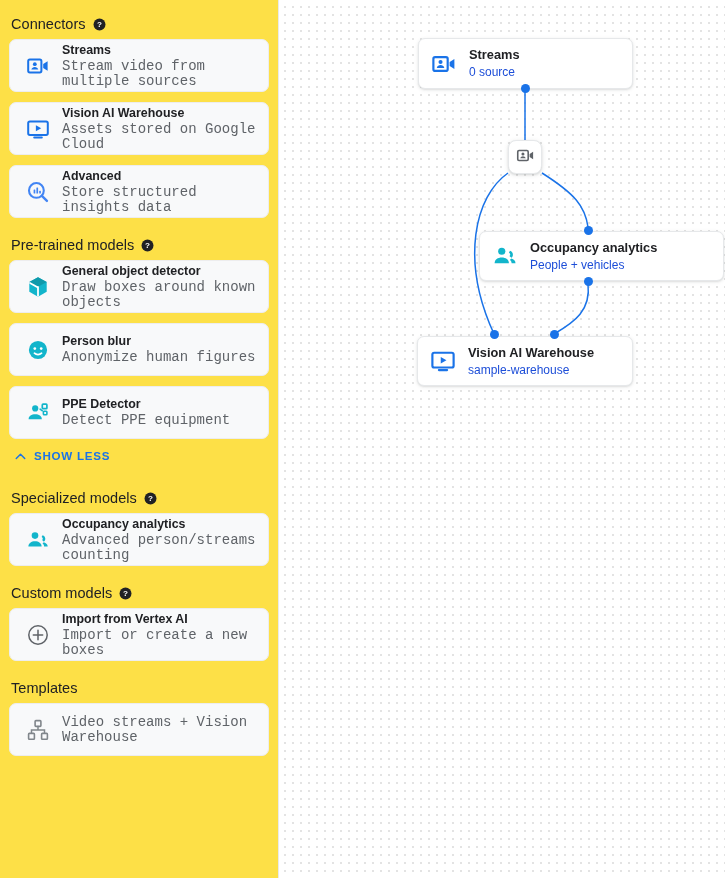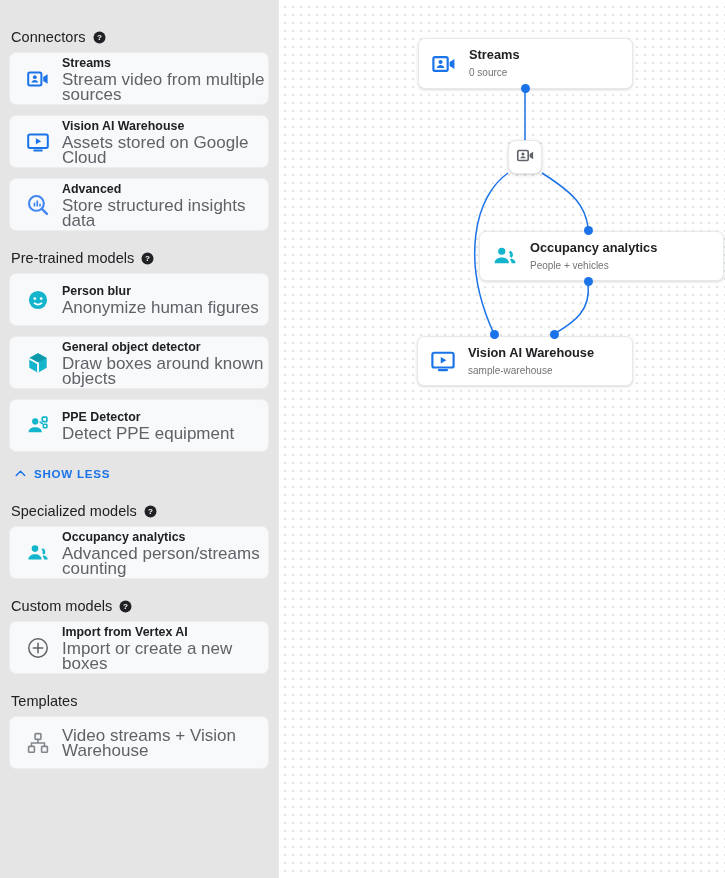--- a/index.html
+++ b/index.html
@@ -8,23 +8,23 @@
     font-family: "Liberation Sans", sans-serif;
     background: #ffffff;
     overflow: hidden;
   }
   #app { position: relative; width: 725px; height: 878px; display: flex; }
 
   
   #sidebar {
     width: 279px;
     height: 878px;
-    background: #e5e5e5;
+    background: #fde047;
     border-right: 1px solid #e8eaed;
-    padding: 13px 9px;
+    padding: 0 9px;
     overflow: hidden;
     flex: 0 0 279px;
   }
   .section-header {
     display: flex;
     align-items: center;
     gap: 7px;
     padding: 0 0 0 2px;
     height: 30px;
     margin-top: 12px;
@@ -64,29 +64,30 @@
   .card-icon svg { display: block; }
   .card-text { display: flex; flex-direction: column; justify-content: center; gap: 1px; }
   .card-title {
     font-size: 12.4px;
     font-weight: bold;
     color: #202124;
     line-height: 15px;
     letter-spacing: 0.01px;
   }
   .card-sub {
-    font-size: 17px;
+    font-size: 14px;
     color: #5f6368;
     line-height: 15px;
     letter-spacing: 0.01px;
+    font-family: Liberation Mono, monospace;
   }
 
   .show-less {
     display: flex;
-    align-items: center;
+    align-items: flex-start;
     gap: 6px;
     color: #1a73e8;
     font-size: 11.6px;
     font-weight: bold;
     letter-spacing: 0.75px;
     height: 22px;
     padding-left: 4px;
     margin-top: 2px;
     margin-bottom: 6px;
     cursor: pointer;
@@ -124,22 +125,22 @@
     justify-content: center;
   }
   .node-text { display: flex; flex-direction: column; gap: 2px; }
   .node-title {
     font-size: 12.8px;
     font-weight: bold;
     color: #202124;
     line-height: 16px;
   }
   .node-sub {
-    font-size: 10px;
-    color: #737373;
+    font-size: 12px;
+    color: #1d4ed8;
     line-height: 15px;
   }
 
   .mini-node {
     position: absolute;
     width: 34px; height: 34px;
     background: #ffffff;
     border: 1px solid #e6e8ea;
     border-radius: 8px;
     box-shadow: 0 1px 2px rgba(60,64,67,0.15), 0 1px 5px rgba(60,64,67,0.1);
@@ -224,44 +225,44 @@
             <circle cx="12" cy="12" r="11" fill="#202124"></circle>
             <text x="12" y="17.2" font-size="15" font-weight="bold" fill="#ffffff" text-anchor="middle" font-family="Liberation Sans, sans-serif">?</text>
           </svg>
       </span>
     </div>
 
 
     <div class="card">
       <span class="card-icon">
         <svg width="24" height="24" viewBox="0 0 24 24" fill="none">
+          <path d="M12 2.3l8.7 4.6v9.9L12 21.7 3.3 16.8V6.9z" fill="#12b5cb"></path>
+          <path d="M12 2.3l8.7 4.6L12 11.8 3.3 6.9z" fill="#0f9aab"></path>
+          <rect x="11.1" y="11.3" width="1.8" height="10.2" fill="#ffffff"></rect>
+          <path d="M3.4 6.7l8.6 4.7v2.1L3.4 8.8z" fill="#ffffff"></path>
+        </svg>
+      </span>
+      <span class="card-text">
+        <span class="card-title">General object detector</span>
+        <span class="card-sub">Draw boxes around known objects</span>
+      </span>
+    </div>
+
+    <div class="card">
+      <span class="card-icon">
+        <svg width="24" height="24" viewBox="0 0 24 24" fill="none">
           <circle cx="12" cy="12" r="9.1" fill="#12b5cb"></circle>
           <circle cx="8.8" cy="10.6" r="1.35" fill="#ffffff"></circle>
           <circle cx="15.2" cy="10.6" r="1.35" fill="#ffffff"></circle>
           <path d="M8.4 15.2c1 0.9 2.2 1.35 3.6 1.35s2.6-0.45 3.6-1.35" stroke="#ffffff" stroke-width="1.7" stroke-linecap="round" fill="none"></path>
         </svg>
       </span>
       <span class="card-text">
         <span class="card-title">Person blur</span>
         <span class="card-sub">Anonymize human figures</span>
-      </span>
-    </div>
-
-    <div class="card">
-      <span class="card-icon">
-        <svg width="24" height="24" viewBox="0 0 24 24" fill="none">
-          <path d="M12 2.3l8.7 4.6v9.9L12 21.7 3.3 16.8V6.9z" fill="#12b5cb"></path>
-          <path d="M12 2.3l8.7 4.6L12 11.8 3.3 6.9z" fill="#0f9aab"></path>
-          <rect x="11.1" y="11.3" width="1.8" height="10.2" fill="#ffffff"></rect>
-          <path d="M3.4 6.7l8.6 4.7v2.1L3.4 8.8z" fill="#ffffff"></path>
-        </svg>
-      </span>
-      <span class="card-text">
-        <span class="card-title">General object detector</span>
-        <span class="card-sub">Draw boxes around known objects</span>
       </span>
     </div>
 
     <div class="card">
       <span class="card-icon">
         <svg width="24" height="24" viewBox="0 0 24 24" fill="none">
           <circle cx="9.2" cy="7.4" r="3.1" fill="#12b5cb"></circle>
           <path d="M2.6 18.2c0-3.2 2.9-5 6.6-5s6.6 1.8 6.6 5z" fill="#12b5cb"></path>
           <rect x="16.3" y="3.1" width="4.6" height="4.6" rx="0.8" stroke="#12b5cb" stroke-width="1.7"></rect>
           <rect x="17.4" y="10.2" width="3.5" height="3.5" rx="0.7" stroke="#12b5cb" stroke-width="1.6"></rect>

